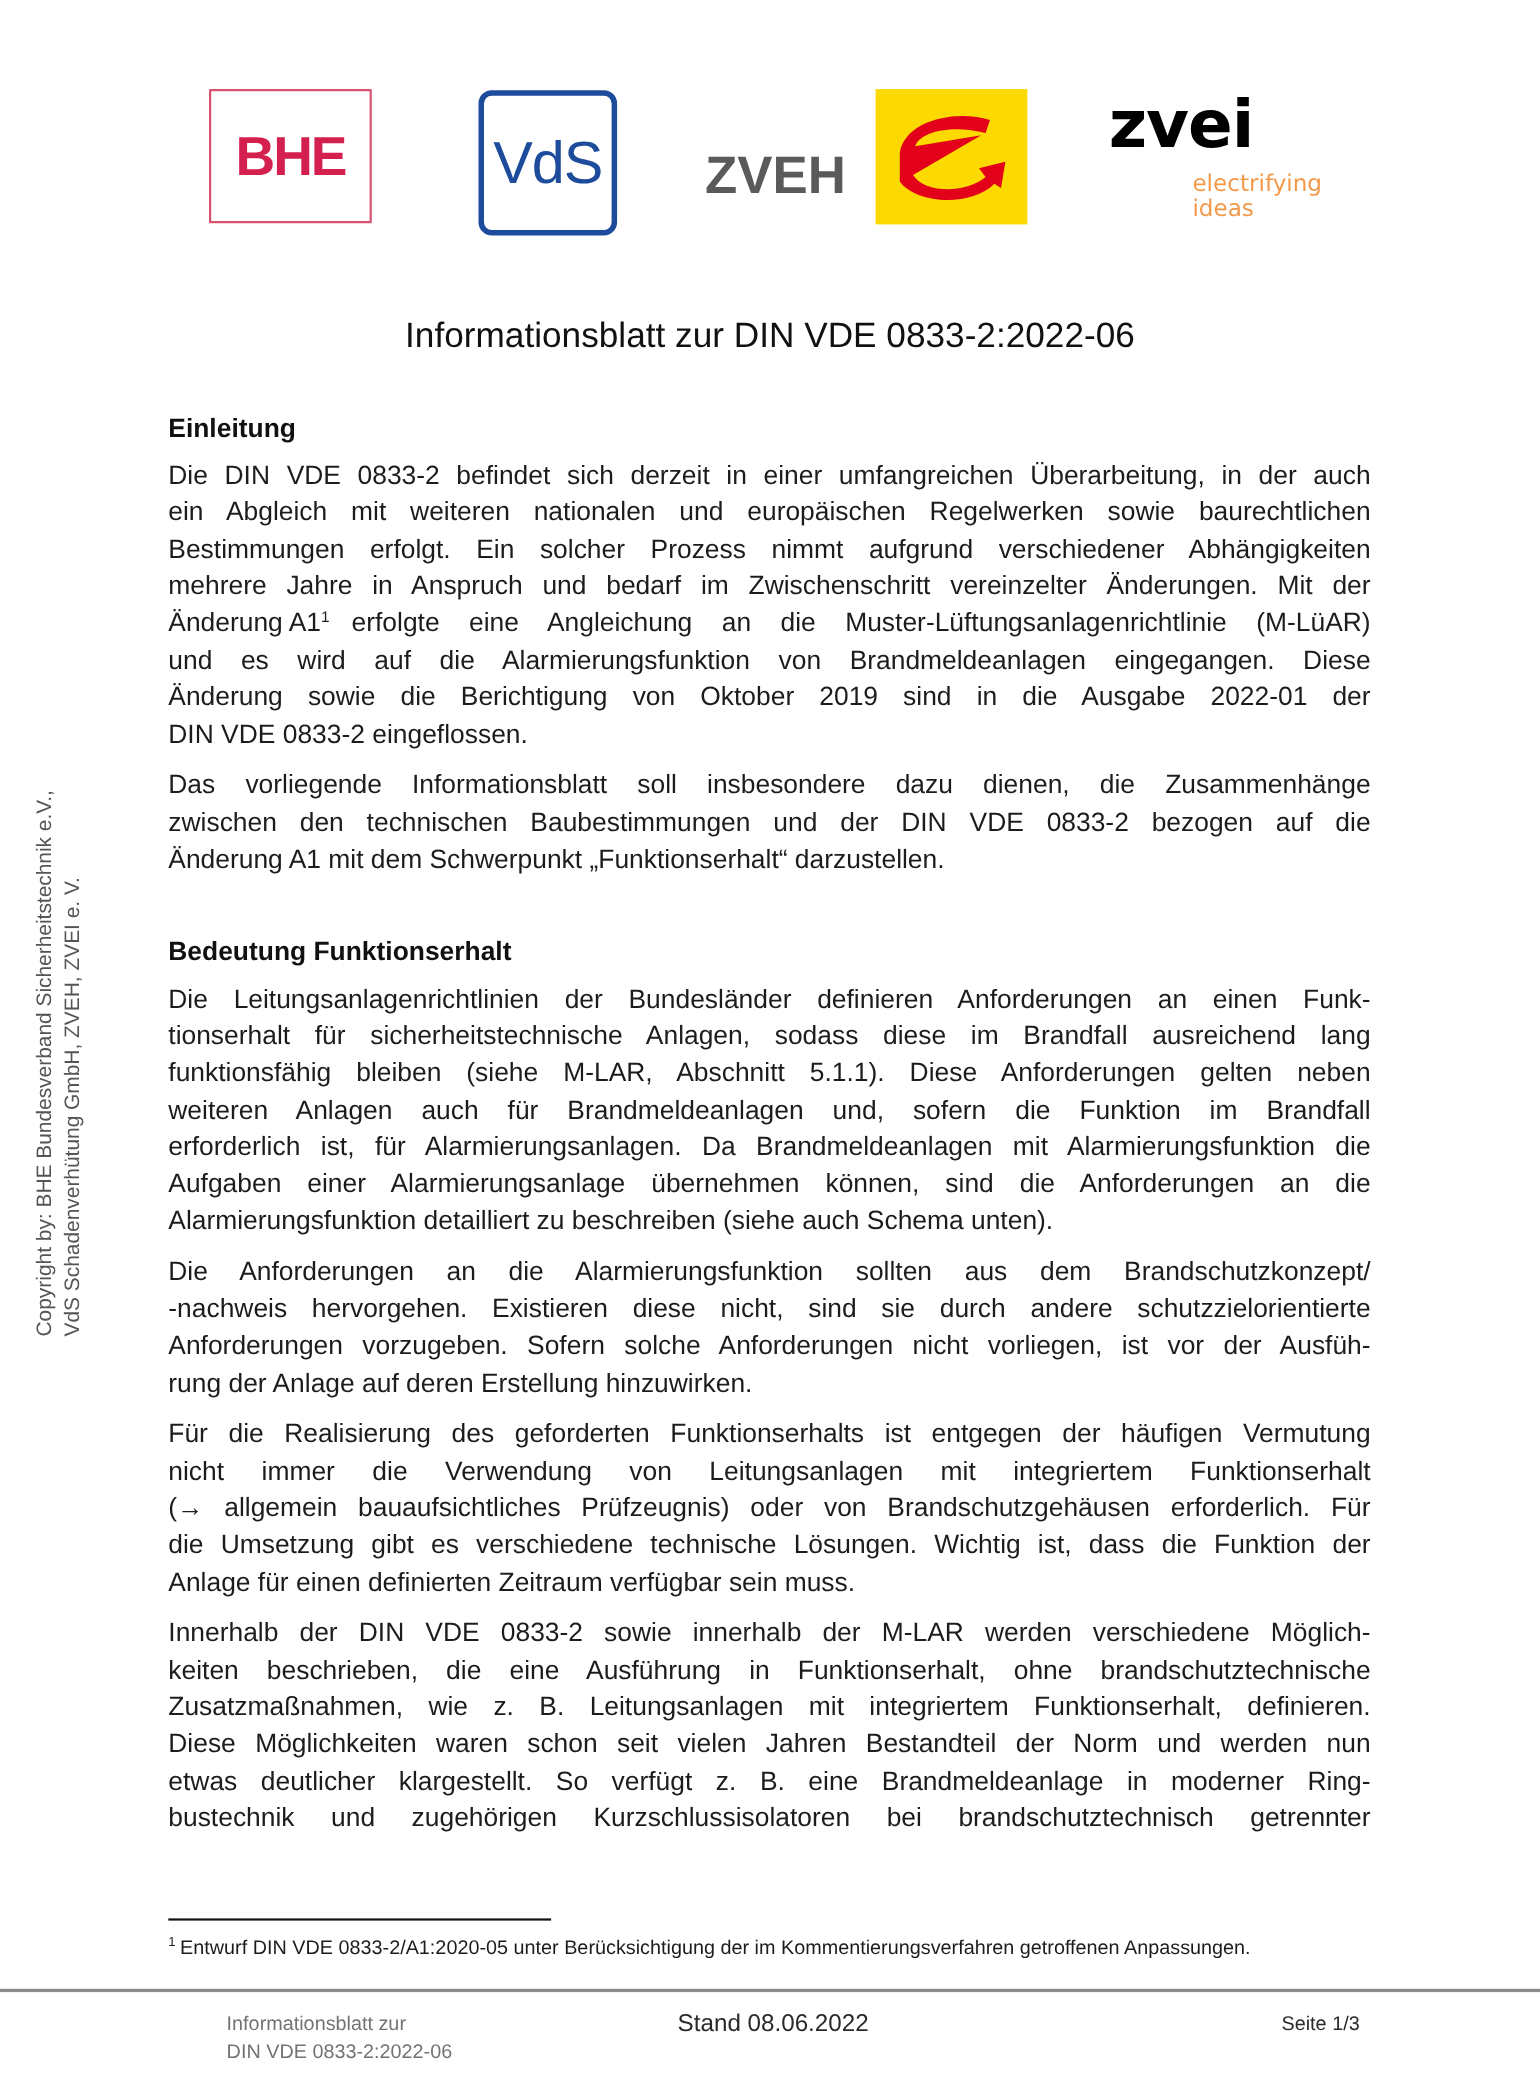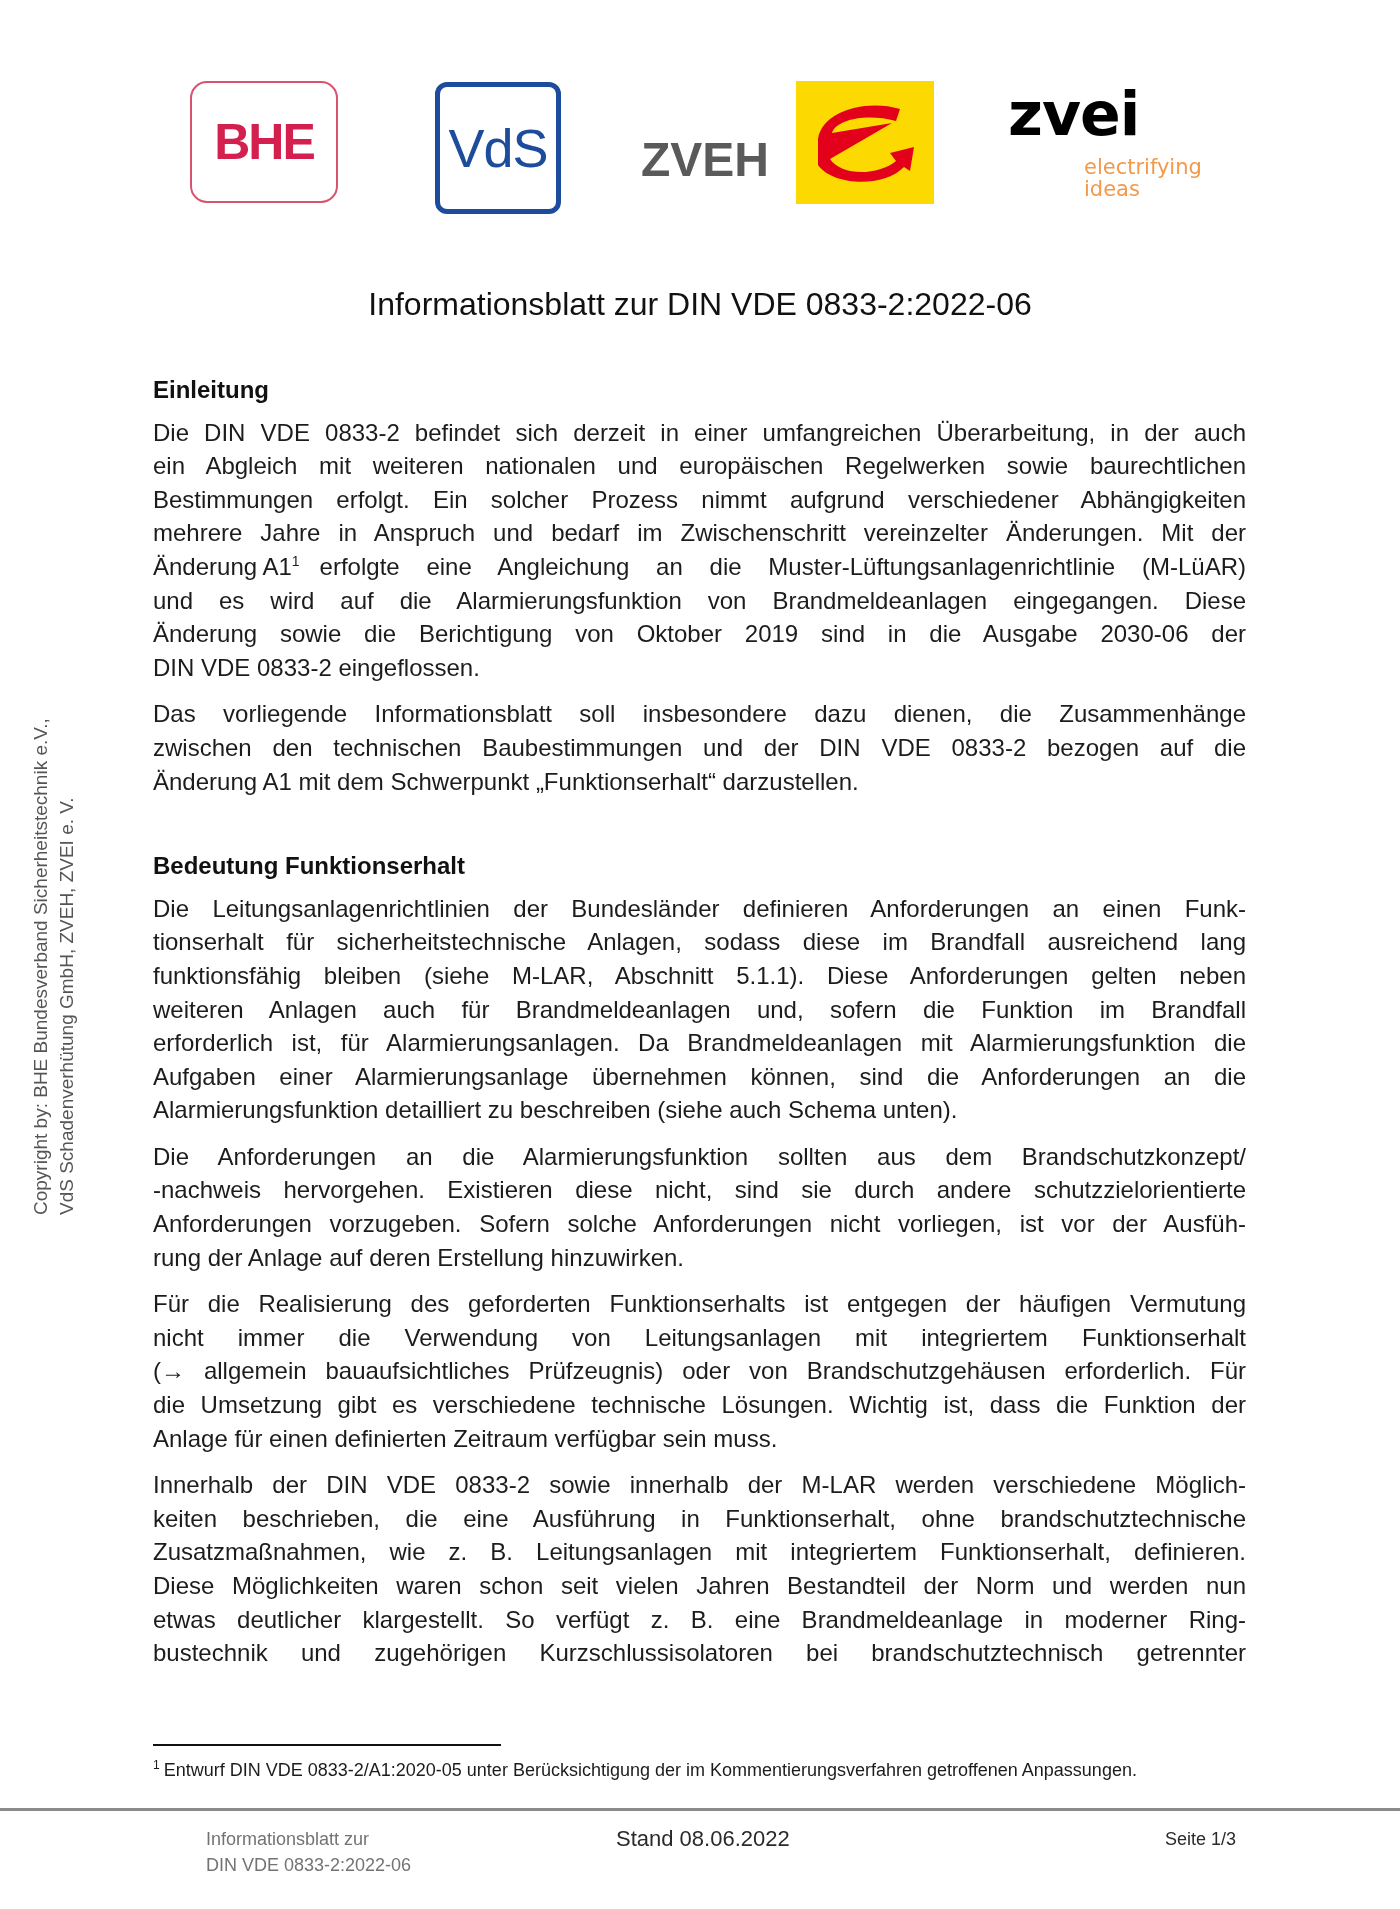--- a/index.html
+++ b/index.html
@@ -13,21 +13,21 @@
       position: relative;
       overflow: hidden;
       font-family: "Liberation Sans", sans-serif;
       color: #1a1a1a;
     }
     .page { position: absolute; left: 0; top: 0; width: 1400px; height: 1909px; }
 
     
     .logo-bhe {
       position: absolute; left: 190px; top: 81px; width: 148px; height: 122px;
-      border: 2px solid #d9536f; border-radius: 17px; box-sizing: border-box;
+      border: 2px solid #d9536f; border-radius: 1px; box-sizing: border-box;
       display: flex; align-items: center; justify-content: center;
     }
     .logo-bhe span {
       font-family: "Liberation Sans", sans-serif; font-weight: bold;
       font-size: 50px; color: #d4204f; letter-spacing: -2px;
     }
     .logo-vds {
       position: absolute; left: 435px; top: 82px; width: 126px; height: 132px;
       border: 5px solid #1c4c9b; border-radius: 12px; box-sizing: border-box;
       display: flex; align-items: center; justify-content: center;
@@ -158,21 +158,21 @@
     <div class="para">
       <span class="line">Die DIN VDE 0833-2 befindet sich derzeit in einer umfangreichen Überarbeitung, in der auch</span>
       <span class="line">ein Abgleich mit weiteren nationalen und europäischen Regelwerken sowie baurechtlichen</span>
       <span class="line">Bestimmungen erfolgt. Ein solcher Prozess nimmt aufgrund verschiedener Abhängigkeiten</span>
       <span class="line">mehrere Jahre in Anspruch und bedarf im Zwischenschritt vereinzelter Änderungen. Mit der</span>
       <span class="line" style="display:flex; justify-content:space-between;">
         <span style="white-space:nowrap;"><span>Änderung A1</span><sup class="fn">1</sup></span>
         <span style="flex:1; margin-left:20px; text-align:justify; text-align-last:justify; white-space:nowrap;">erfolgte eine Angleichung an die Muster-Lüftungsanlagenrichtlinie (M-LüAR)</span>
       </span>
       <span class="line">und es wird auf die Alarmierungsfunktion von Brandmeldeanlagen eingegangen. Diese</span>
-      <span class="line">Änderung sowie die Berichtigung von Oktober 2019 sind in die Ausgabe 2030-06 der</span>
+      <span class="line">Änderung sowie die Berichtigung von Oktober 2019 sind in die Ausgabe 2022-01 der</span>
       <span class="line last">DIN VDE 0833-2 eingeflossen.</span>
     </div>
 
     <div class="para">
       <span class="line">Das vorliegende Informationsblatt soll insbesondere dazu dienen, die Zusammenhänge</span>
       <span class="line">zwischen den technischen Baubestimmungen und der DIN VDE 0833-2 bezogen auf die</span>
       <span class="line last">Änderung A1 mit dem Schwerpunkt „Funktionserhalt“ darzustellen.</span>
     </div>
 
     <div class="gap-section"></div>

